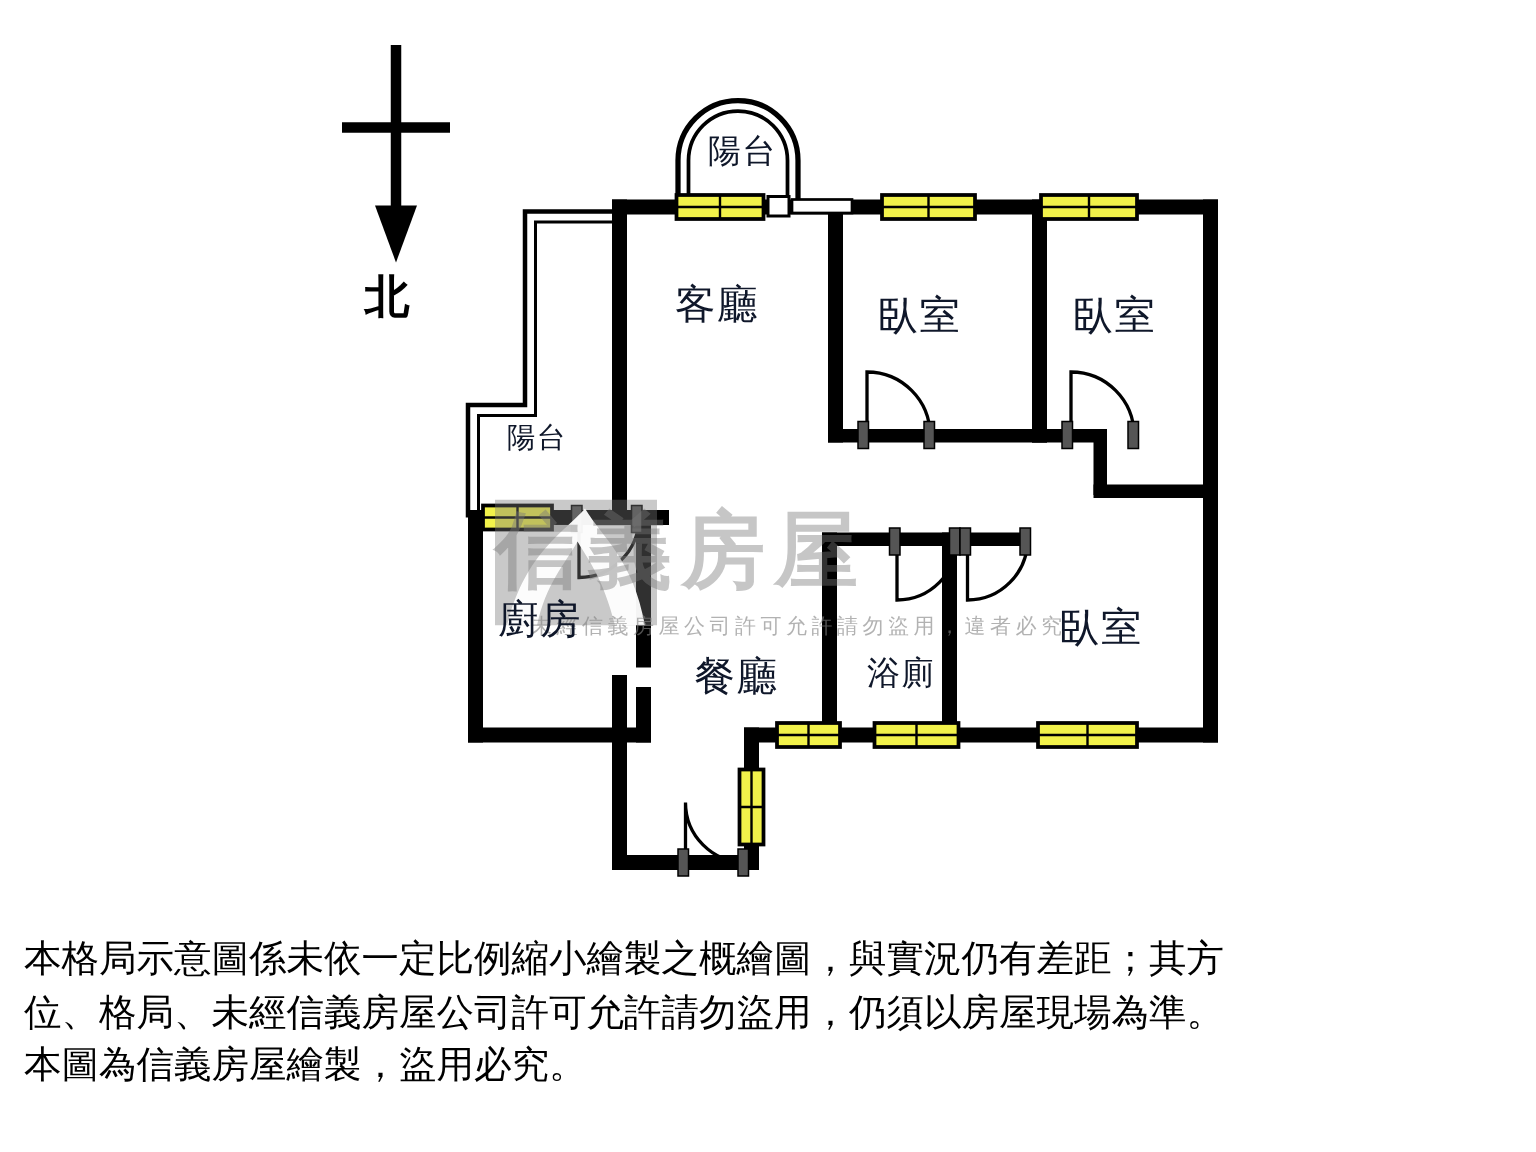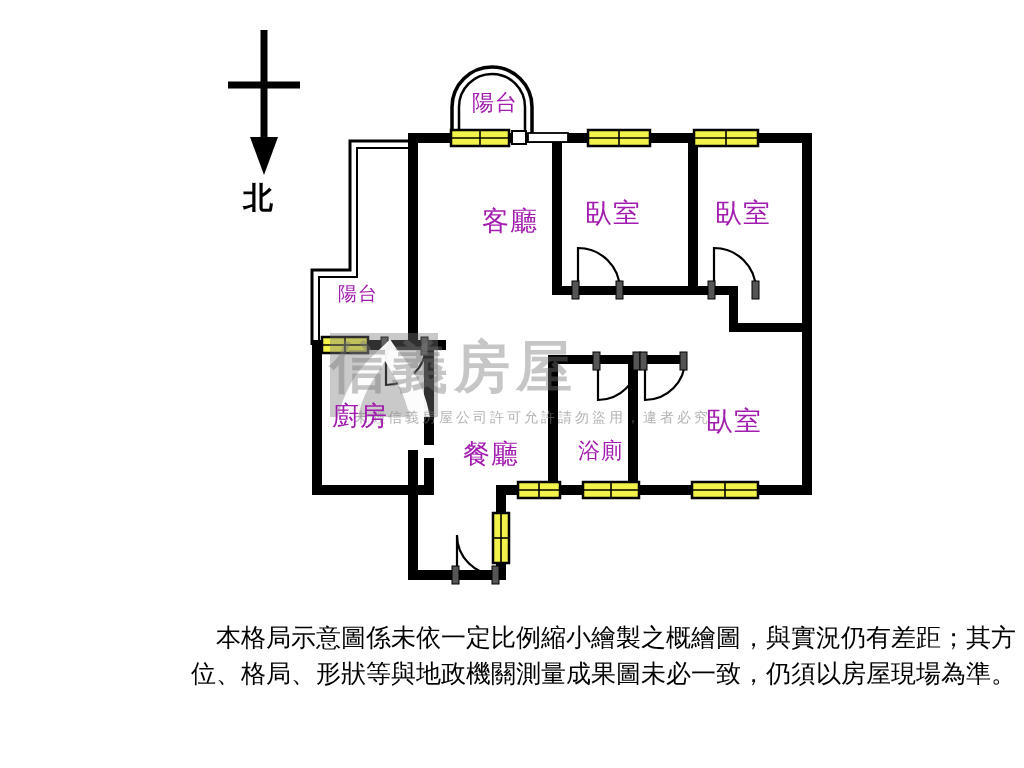--- a/index.html
+++ b/index.html
@@ -5,22 +5,22 @@
   html,body{margin:0;padding:0;background:#ffffff;}
   body{width:1024px;height:768px;overflow:hidden;
        font-family:"DejaVu Sans","Liberation Sans",sans-serif;color:#000;}
   #stage{position:relative;width:1024px;height:768px;background:#fff;}
 
   
   #planwrap{position:absolute;left:0;top:0;width:1024px;height:615px;}
   svg#plan{display:block;width:1024px;height:615px;}
 
   
-  .roomlabel{position:absolute;font-family:Liberation Serif, serif;
-             color:#a21caf;white-space:nowrap;line-height:1;font-weight:400;}
+  .roomlabel{position:absolute;font-family:Liberation Mono, monospace;
+             color:#0f172a;white-space:nowrap;line-height:1;font-weight:400;}
   .rl-big{font-size:27px;letter-spacing:1px;}
   .rl-mid{font-size:22px;letter-spacing:1px;}
   .rl-sm{font-size:19px;letter-spacing:1px;}
 
   
   #north-label{position:absolute;left:243px;top:178px;font-size:30px;
                font-family:"DejaVu Serif","Liberation Serif",serif;font-weight:700;}
 
   
   .wm-big{position:absolute;left:330px;top:330px;font-size:56px;font-weight:700;
@@ -29,22 +29,22 @@
           pointer-events:none;user-select:none;}
   .wm-small{position:absolute;left:306px;top:409px;font-size:14px;
             font-family:"DejaVu Serif","Liberation Serif",serif;
             color:rgba(130,130,130,0.62);letter-spacing:3px;white-space:nowrap;
             pointer-events:none;user-select:none;margin-left:48px;}
   .wm-logo{position:absolute;left:330px;top:333px;width:108px;height:84px;
            pointer-events:none;user-select:none;}
 
   
   #disclaimer{position:absolute;left:16px;top:622px;width:1000px;
-              font-family:Liberation Mono, monospace;
-              font-size:25px;line-height:1.42;color:#000;letter-spacing:0px;text-align:right;}
+              font-family:Liberation Sans, sans-serif;
+              font-size:25px;line-height:1.42;color:#000;letter-spacing:0px;}
   #disclaimer div{white-space:nowrap;}
 </style>
 </head>
 <body>
 
 <div id="stage">
 
   <div id="planwrap">
   <svg id="plan" viewBox="0 0 1024 615" xmlns="http://www.w3.org/2000/svg">
 
@@ -202,27 +202,28 @@
   <div id="north-label">北</div>
 
   <svg class="wm-logo" viewBox="0 0 108 84">
     <rect x="0" y="0" width="108" height="84" fill="rgba(120,120,120,0.40)"></rect>
     <path d="M8,84 C20,36 46,22 60,6 C72,26 92,40 100,84 L80,84 C72,52 62,40 55,28 C46,44 34,56 28,84 Z" fill="#ffffff" opacity="0.95"></path>
   </svg>
   <div class="wm-big">信義房屋</div>
   <div class="wm-small">未經信義房屋公司許可允許請勿盜用，違者必究</div>
 
   <div class="roomlabel rl-mid" style="left:472px;top:92px;">陽台</div>
-  <div class="roomlabel rl-big" style="left:450px;top:208px;margin-left:32px;">客廳</div>
+  <div class="roomlabel rl-big" style="left:450px;top:193px;">客廳</div>
   <div class="roomlabel rl-big" style="left:585px;top:200px;">臥室</div>
   <div class="roomlabel rl-big" style="left:715px;top:200px;">臥室</div>
   <div class="roomlabel rl-sm" style="left:338px;top:284px;">陽台</div>
   <div class="roomlabel rl-big" style="left:332px;top:403px;">廚房</div>
   <div class="roomlabel rl-big" style="left:463px;top:441px;">餐廳</div>
   <div class="roomlabel rl-mid" style="left:578px;top:440px;">浴廁</div>
   <div class="roomlabel rl-big" style="left:706px;top:408px;">臥室</div>
 
   <div id="disclaimer">
     <div>本格局示意圖係未依一定比例縮小繪製之概繪圖，與實況仍有差距；其方</div>
-    <div>位、格局、形狀等與地政機關測量成果圖未必一致，仍須以房屋現場為準。</div>
+    <div>位、格局、未經信義房屋公司許可允許請勿盜用，仍須以房屋現場為準。</div>
+    <div>本圖為信義房屋繪製，盜用必究。</div>
   </div>
 
 </div>
 
 </body></html>

